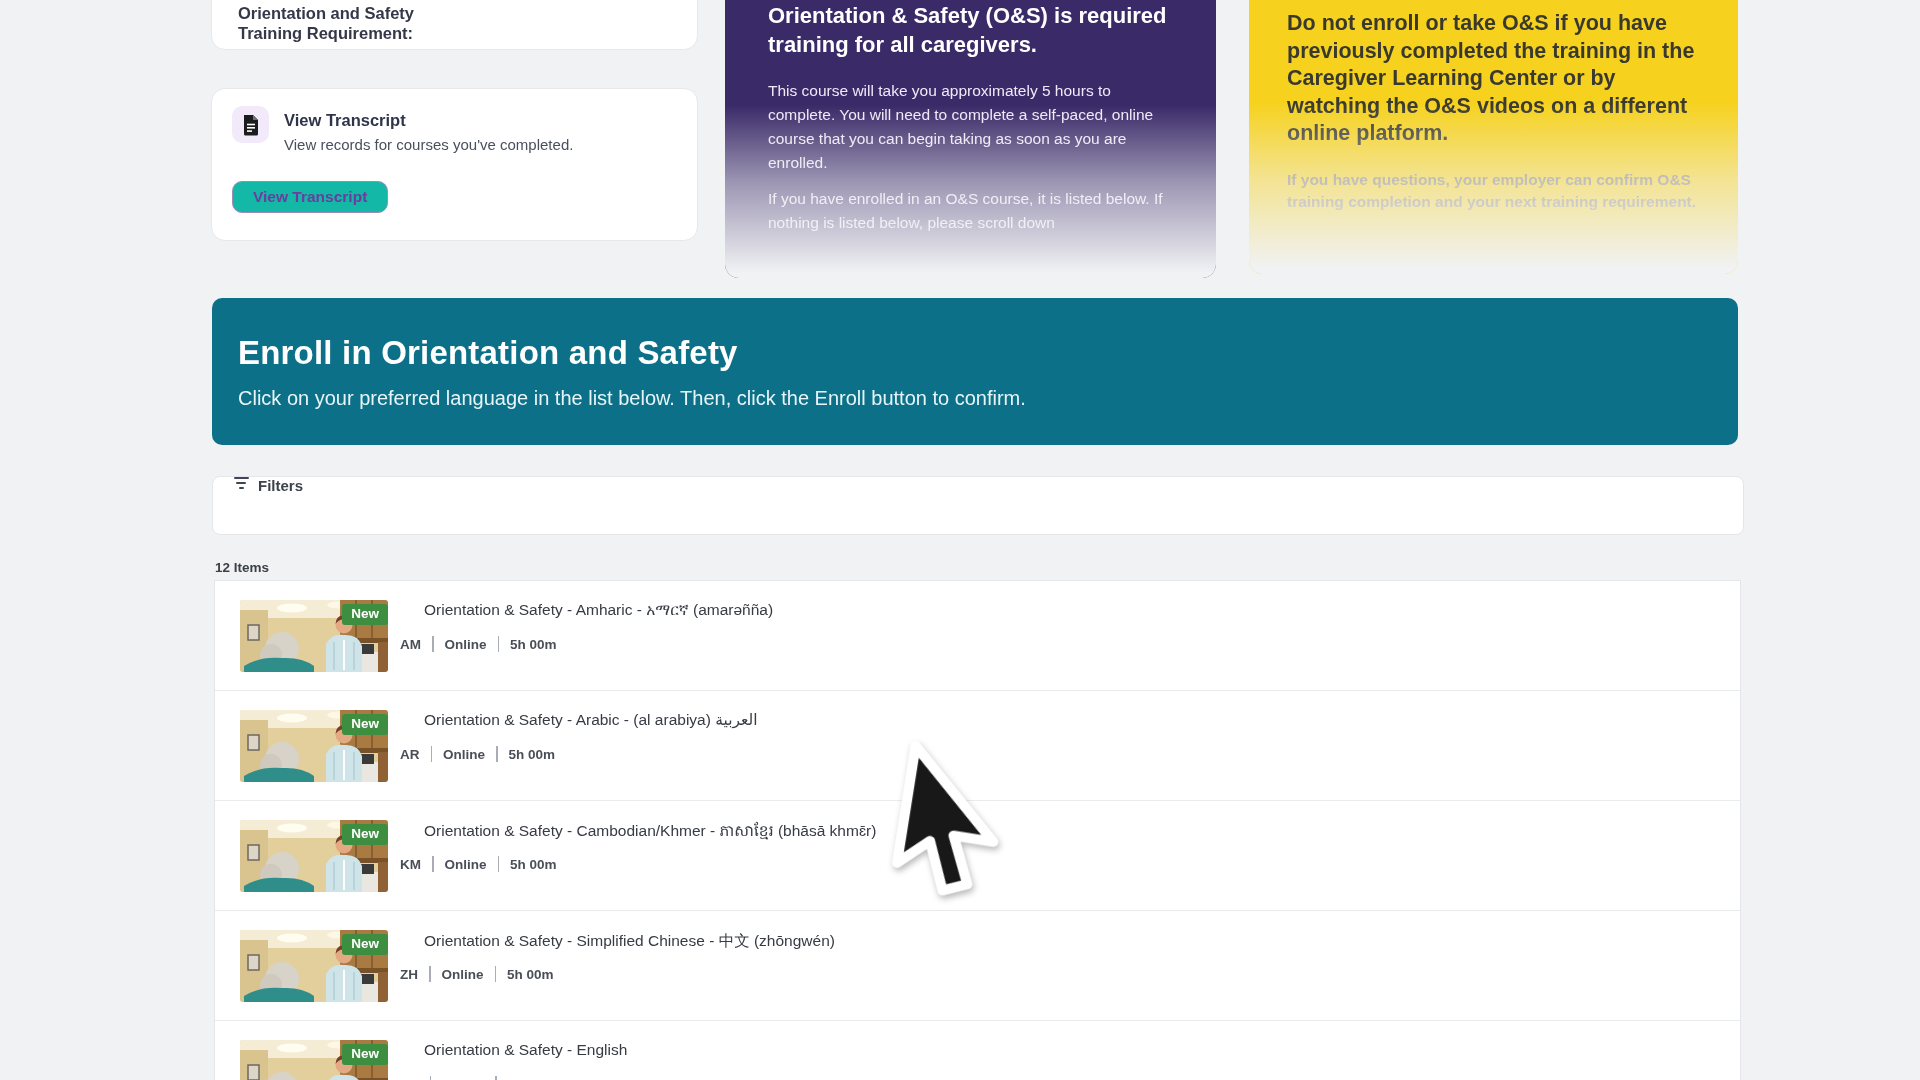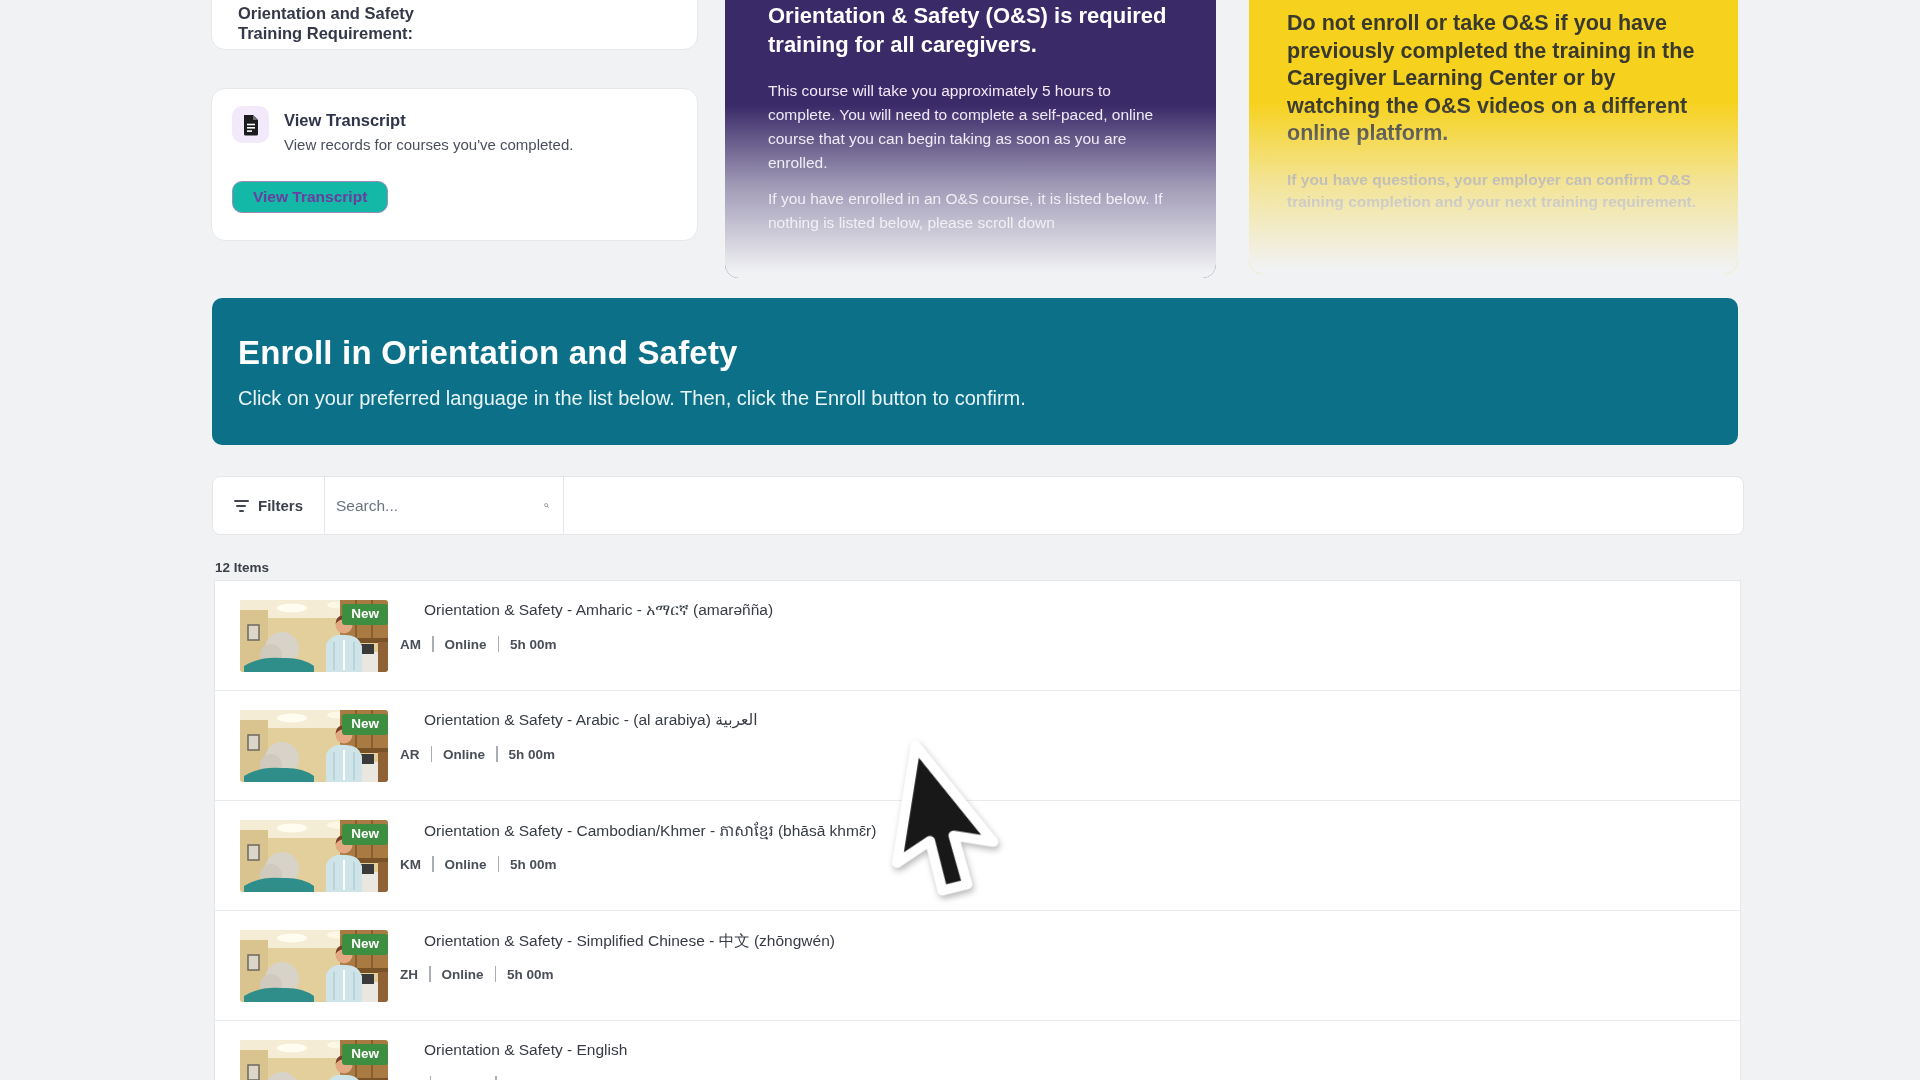--- a/index.html
+++ b/index.html
@@ -35,21 +35,21 @@
   .yellow-card h2 { font-size:21.5px; line-height:27.5px; font-weight:bold; color:#3a392e; }
   .yellow-card p { margin-top:21px; font-size:15.5px; line-height:22px; font-weight:bold; color:#8a8172; }
 
   
   .banner { position:absolute; left:212px; top:298px; width:1526px; height:147px; border-radius:10px; background:#0c7088; padding:36px 26px 0; }
   .banner h1 { font-size:33px; font-weight:bold; color:#ffffff; letter-spacing:.2px; }
   .banner .sub { margin-top:15px; font-size:20px; color:#e8f5f8; }
 
   
   .filter-bar { position:absolute; left:212px; top:476px; width:1532px; height:59px; background:#fff; border:1px solid #e4e6ea; border-radius:8px; display:flex; align-items:stretch; }
-  .fb-sec { display:flex; align-items:center; }
+  .fb-sec { display:flex; }
   .fb-filters { width:111px; justify-content:center; gap:9px; cursor:pointer; }
   .fb-filters .lbl { font-size:15px; font-weight:bold; color:#3c414d; }
   .fb-search { width:240px; border-left:1px solid #e4e6ea; border-right:1px solid #e4e6ea; padding:0 14px 0 11px; gap:8px; }
   .fb-search input { flex:1; border:none; outline:none; font-size:15.5px; color:#3c414d; font-family:inherit; background:transparent; }
   .fb-search input::placeholder { color:#6b7280; opacity:1; }
   .filter-glyph { display:inline-flex; flex-direction:column; gap:3px; align-items:center; }
   .filter-glyph i { display:block; height:2px; background:#3f4552; border-radius:1px; }
   .filter-glyph i:nth-child(1){ width:15px; } .filter-glyph i:nth-child(2){ width:10px; } .filter-glyph i:nth-child(3){ width:5px; }
 
   
@@ -145,27 +145,20 @@
 
 <div class="filter-bar">
   <div class="fb-sec fb-filters">
     <span class="filter-glyph">
         <i></i>
         <i></i>
         <i></i>
       </span>
     <span class="lbl">Filters</span>
   </div>
-  <div class="fb-sec fb-search">
-    <input type="text" placeholder="Search..." style="">
-    <svg width="19" height="19" viewBox="0 0 19 19" aria-hidden="true">
-      <circle cx="8" cy="8" r="6" fill="none" stroke="#4a5058" stroke-width="1.8"></circle>
-      <line x1="12.5" y1="12.5" x2="17" y2="17" stroke="#4a5058" stroke-width="1.8" stroke-linecap="round"></line>
-    </svg>
-  </div>
   <div class="fb-sec" style="flex:1"></div>
 </div>
 
 <div class="count">12 Items</div>
 
 <div class="course-list">
 
   <div class="row">
     <div class="thumb">
       <svg class="scene">

